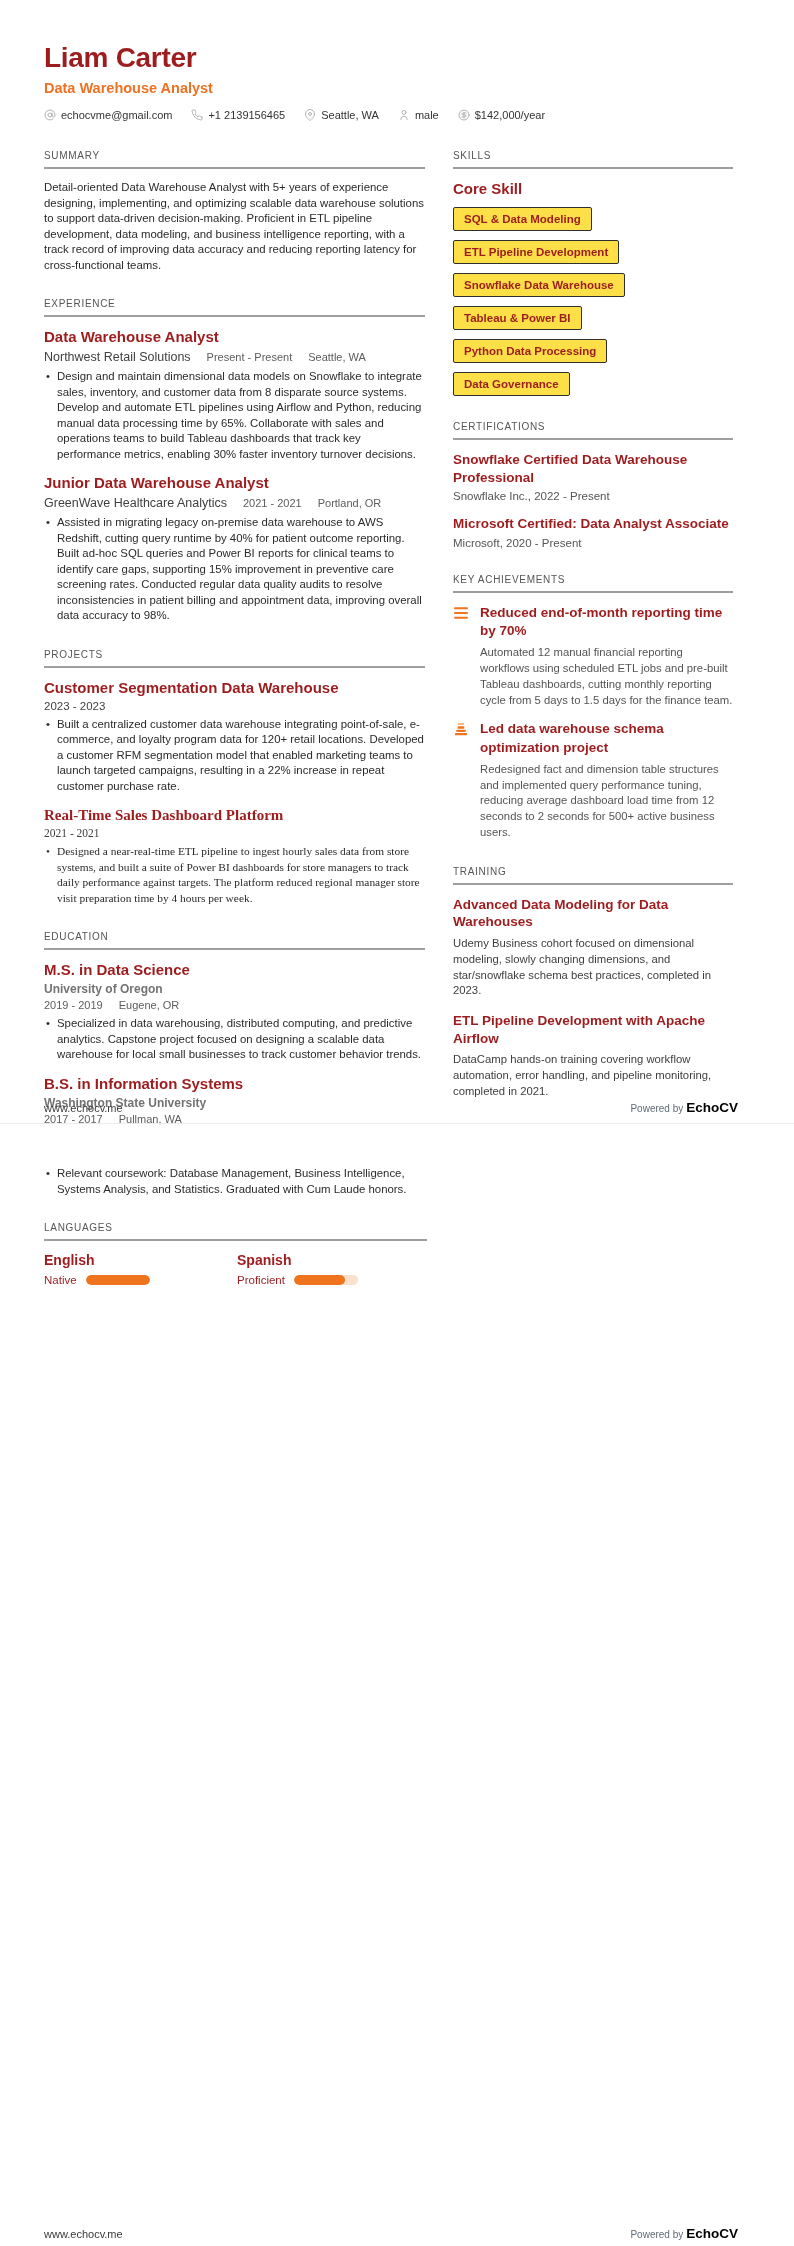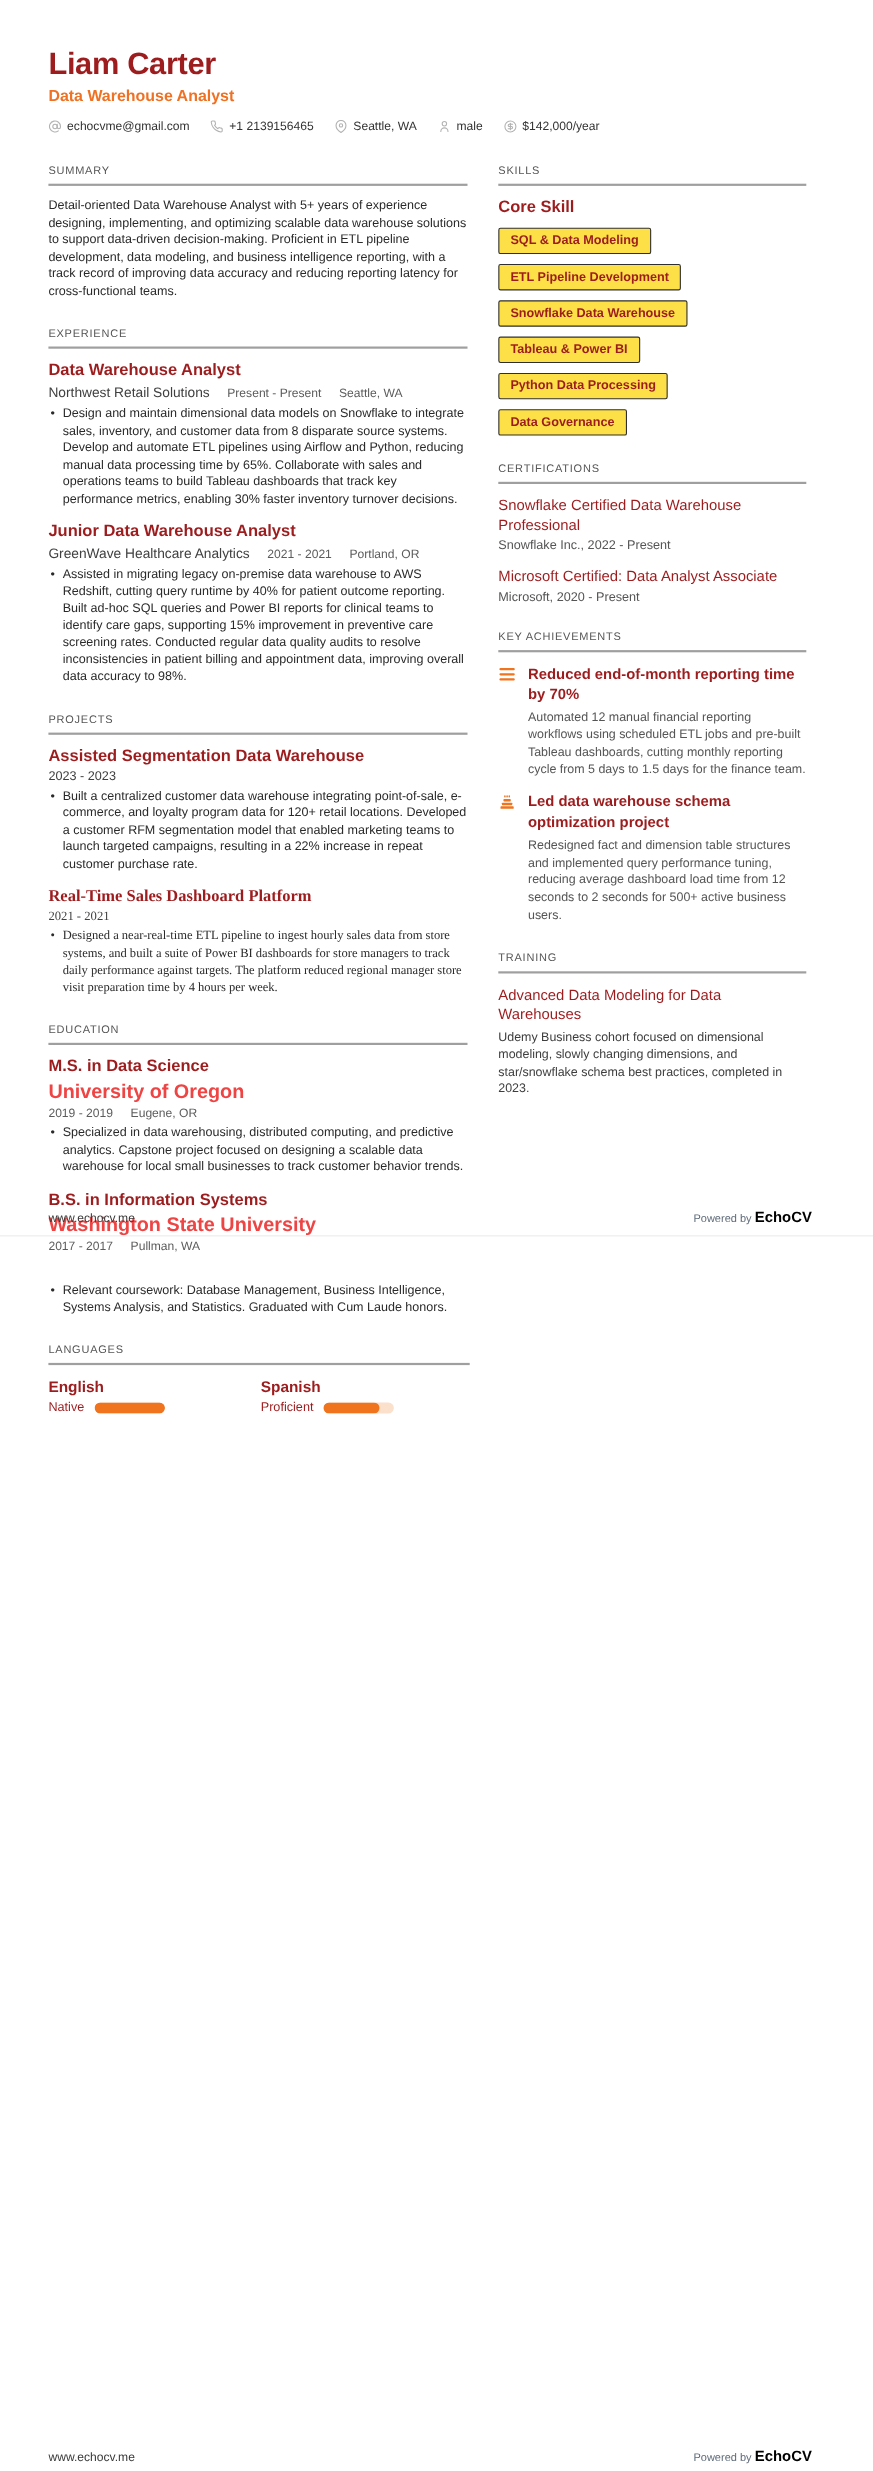--- a/index.html
+++ b/index.html
@@ -31,29 +31,29 @@
 
   
   .item { margin-bottom:12px; }
   .item-title { font-size:15px; font-weight:700; color:#9d1c1e; line-height:1.2; }
   .meta-row { display:flex; align-items:baseline; gap:16px; margin-top:4px; flex-wrap:wrap; }
   .company { font-size:12.5px; color:#404040; }
   .meta-dim { font-size:11px; color:#5c5c5c; }
   .bullets { margin-top:5px; }
   .bullet { position:relative; padding-left:13px; font-size:11.4px; line-height:1.36; color:#2a2a2a; }
   .bullet::before { content:"•"; position:absolute; left:2px; top:0; color:#2a2a2a; }
-  .school { font-size:18px; font-weight:700; color:#ef4444; margin-top:3px; }
+  .school { font-size:12px; font-weight:700; color:#737373; margin-top:3px; }
 
   
   .skill-group { font-size:15px; font-weight:700; color:#9d1c1e; margin-bottom:10px; }
   .tag { display:table; border:1.5px solid #2f2f2f; border-radius:2px; padding:5px 10px;
          font-size:11.5px; font-weight:700; color:#9d1c1e; margin-bottom:9px; background:#fde047; }
 
   
-  .cert-title { font-size:13.5px; font-weight:400; color:#9d1c1e; line-height:1.3; }
+  .cert-title { font-size:13.5px; font-weight:700; color:#9d1c1e; line-height:1.3; }
   .cert-meta { font-size:11.5px; color:#555; margin-top:4px; }
   .cert-item { margin-bottom:13px; }
   .train-desc { font-size:11.3px; color:#3e3e3e; line-height:1.4; margin-top:5px; }
 
   
   .ach-item { display:flex; gap:10px; margin-bottom:12px; }
   .ach-icon { flex:none; width:17px; padding-top:1px; }
   .ach-title { font-size:13.5px; font-weight:700; color:#9d1c1e; line-height:1.35; }
   .ach-desc { font-size:11.3px; color:#555; line-height:1.4; margin-top:5px; }
 
@@ -160,21 +160,21 @@
               <div class="bullet">Assisted in migrating legacy on-premise data warehouse to AWS Redshift, cutting query runtime by 40% for patient outcome reporting. Built ad-hoc SQL queries and Power BI reports for clinical teams to identify care gaps, supporting 15% improvement in preventive care screening rates. Conducted regular data quality audits to resolve inconsistencies in patient billing and appointment data, improving overall data accuracy to 98%.</div>
             </div>
           </div>
         </div>
       </div>
 
       <div class="section">
         <div class="section-head"><span class="section-label">PROJECTS</span></div>
         <div class="section-body">
           <div class="item">
-            <div class="item-title">Assisted Segmentation Data Warehouse</div>
+            <div class="item-title">Customer Segmentation Data Warehouse</div>
             <div class="meta-row" style="margin-top:3px;">
               <span class="meta-dim" style="font-size:11.5px;color:#3f3f3f;">2023 - 2023</span>
             </div>
             <div class="bullets">
               <div class="bullet">Built a centralized customer data warehouse integrating point-of-sale, e-commerce, and loyalty program data for 120+ retail locations. Developed a customer RFM segmentation model that enabled marketing teams to launch targeted campaigns, resulting in a 22% increase in repeat customer purchase rate.</div>
             </div>
           </div>
           <div class="item" style="margin-bottom:12px;font-family:Liberation Serif, serif;">
             <div class="item-title">Real-Time Sales Dashboard Platform</div>
             <div class="meta-row" style="margin-top:3px;">
@@ -277,20 +277,24 @@
         </div>
       </div>
 
       <div class="section">
         <div class="section-head"><span class="section-label">TRAINING</span></div>
         <div class="section-body">
           <div class="cert-item">
             <div class="cert-title">Advanced Data Modeling for Data Warehouses</div>
             <div class="train-desc">Udemy Business cohort focused on dimensional modeling, slowly changing dimensions, and star/snowflake schema best practices, completed in 2023.</div>
           </div>
+          <div class="cert-item" style="margin-bottom:0;">
+            <div class="cert-title">ETL Pipeline Development with Apache Airflow</div>
+            <div class="train-desc">DataCamp hands-on training covering workflow automation, error handling, and pipeline monitoring, completed in 2021.</div>
+          </div>
         </div>
       </div>
     </div>
   </div>
 </div>
 
 <div class="footer footer-1">
   <span class="footer-site">www.echocv.me</span>
   <span>
     <span class="powered">Powered by</span><span class="brand">EchoCV</span>

